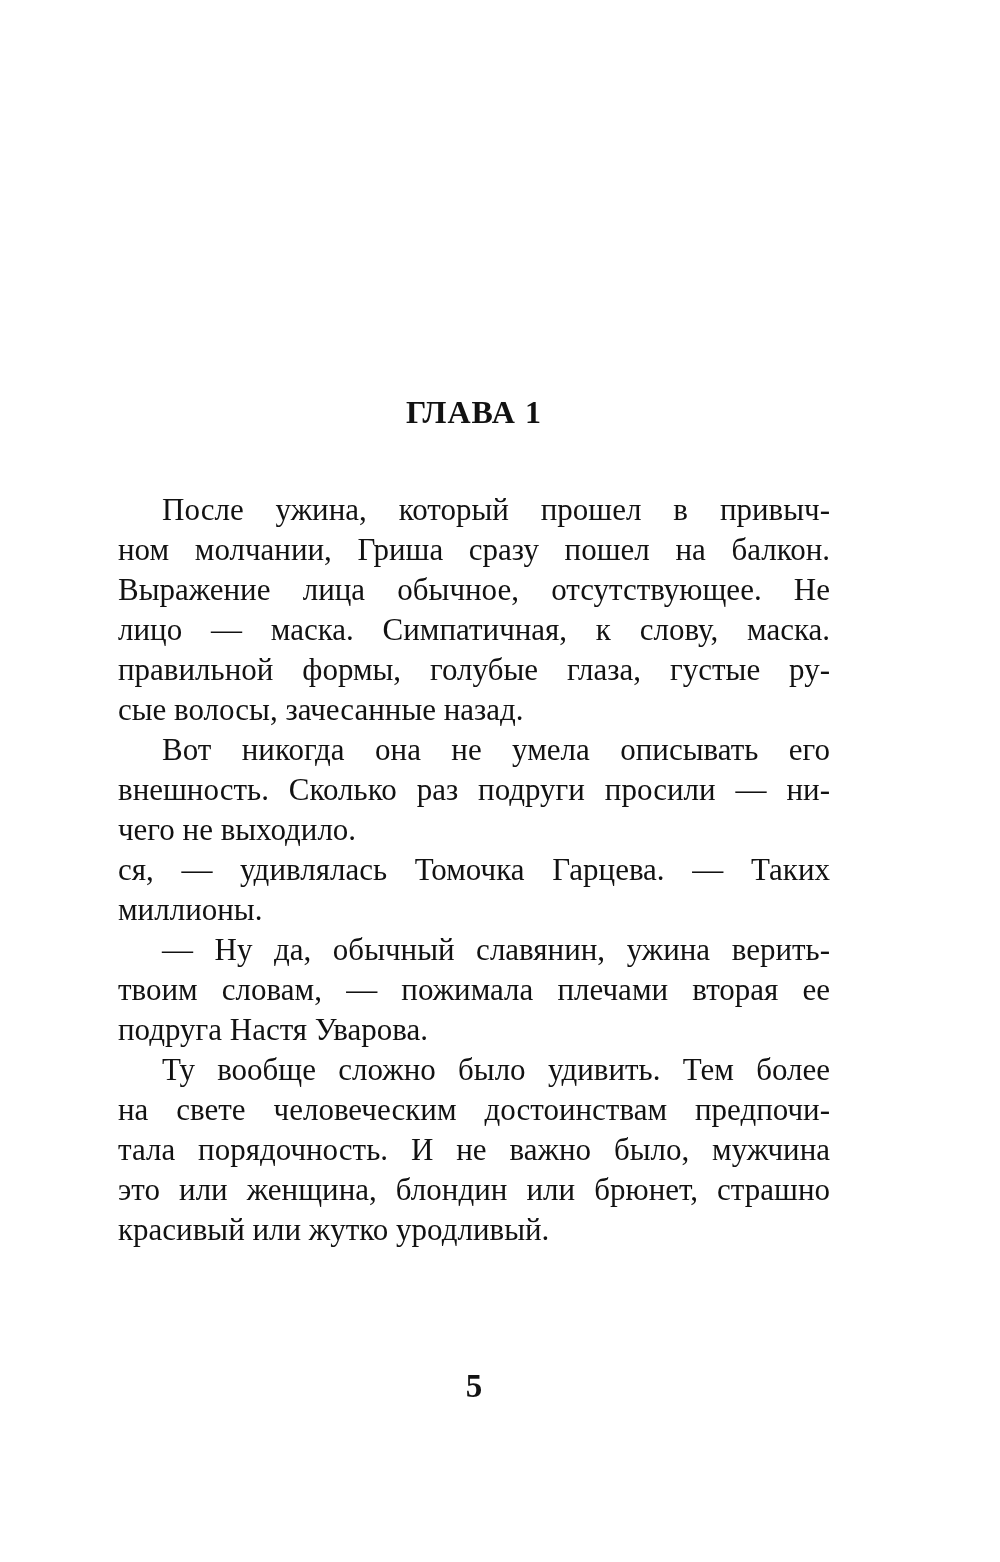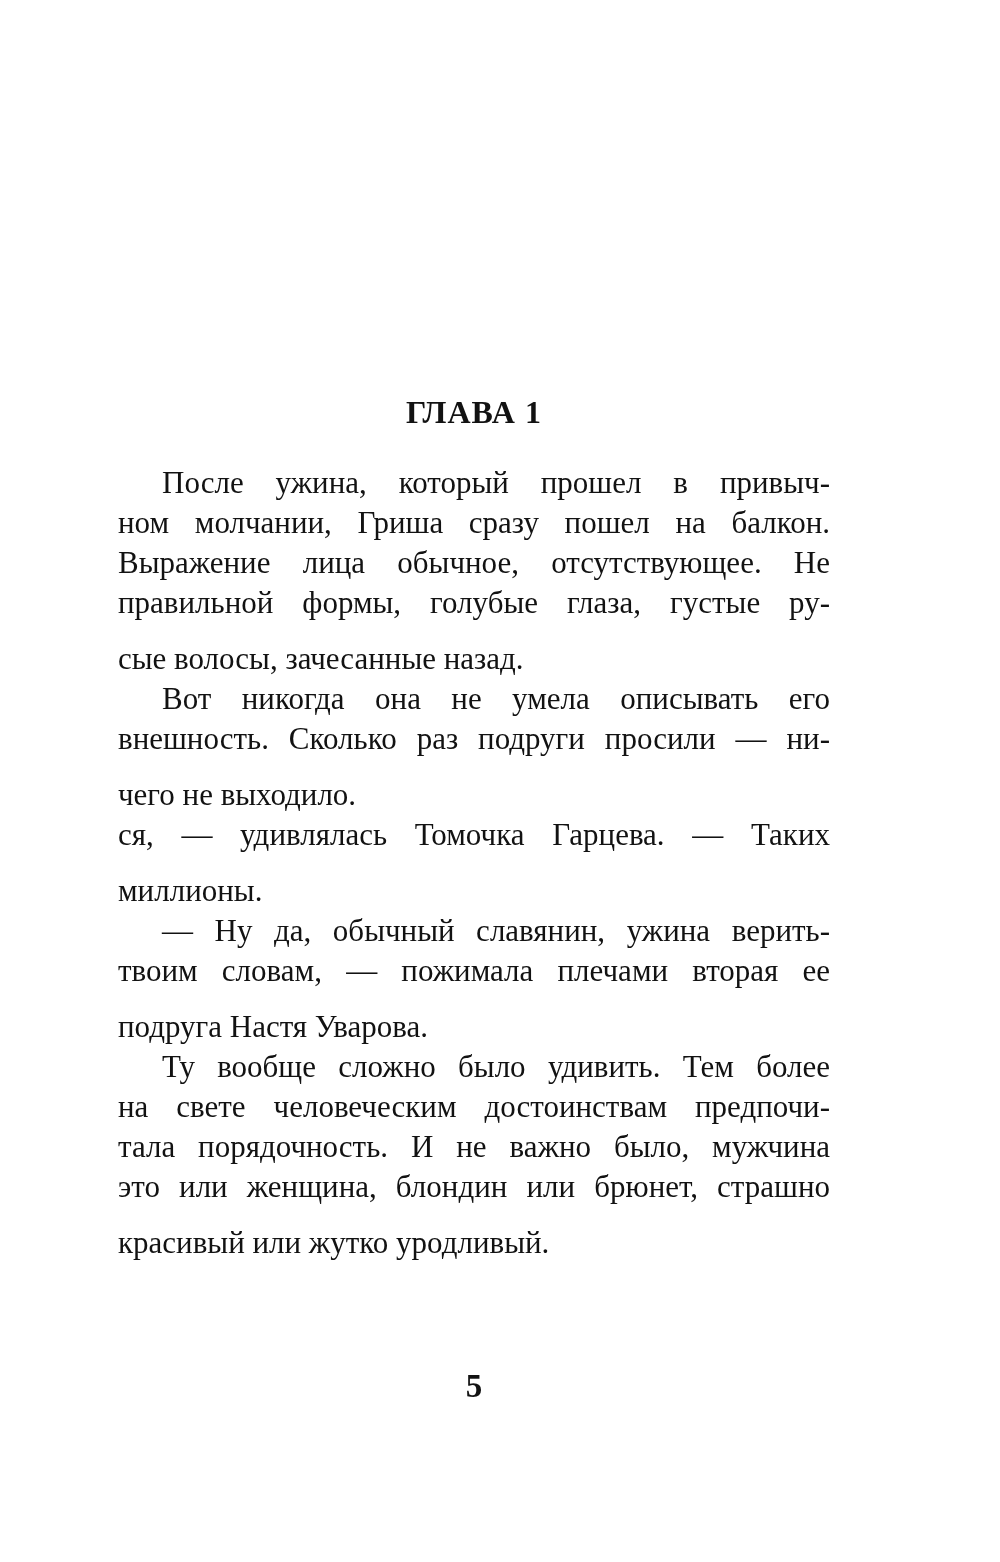--- a/index.html
+++ b/index.html
@@ -22,39 +22,38 @@
     left: 118px;
     width: 712px;
     text-align: center;
     font-weight: bold;
     font-size: 32px;
     letter-spacing: 1px;
     line-height: 36px;
   }
   .body-text {
     position: absolute;
-    top: 463px;
+    top: 490px;
     left: 118px;
     width: 712px;
     font-size: 31px;
   }
   .body-text .line {
     line-height: 40px;
     height: 40px;
     text-align: justify;
     text-align-last: justify;
     overflow: visible;
   }
   .body-text .line.first {
     text-indent: 44px;
   }
   .body-text .line.last {
     text-align: left;
     text-align-last: left;
-    margin-top: 16px;
   }
   .page-number {
     position: absolute;
     top: 1366px;
     left: 118px;
     width: 712px;
     text-align: center;
     font-weight: bold;
     font-size: 33px;
     line-height: 40px;
@@ -63,20 +62,21 @@
 </head>
 <body>
 
 <div class="book-page">
   <div class="chapter-title">ГЛАВА 1</div>
 
   <div class="body-text">
       <div class="line first">После ужина, который прошел в привыч-</div>
       <div class="line">ном молчании, Гриша сразу пошел на балкон.</div>
       <div class="line">Выражение лица обычное, отсутствующее. Не</div>
+      <div class="line">лицо — маска. Симпатичная, к слову, маска.</div>
       <div class="line">правильной формы, голубые глаза, густые ру-</div>
       <div class="line last">сые волосы, зачесанные назад.</div>
       <div class="line first">Вот никогда она не умела описывать его</div>
       <div class="line">внешность. Сколько раз подруги просили — ни-</div>
       <div class="line last">чего не выходило.</div>
       <div class="line">ся, — удивлялась Томочка Гарцева. — Таких</div>
       <div class="line last">миллионы.</div>
       <div class="line first">— Ну да, обычный славянин, ужина верить-</div>
       <div class="line">твоим словам, — пожимала плечами вторая ее</div>
       <div class="line last">подруга Настя Уварова.</div>

